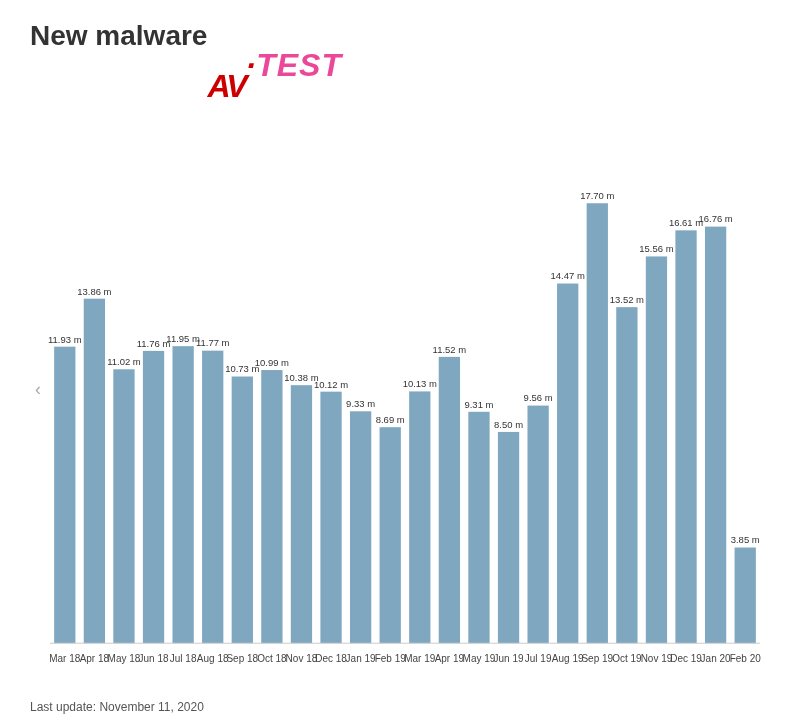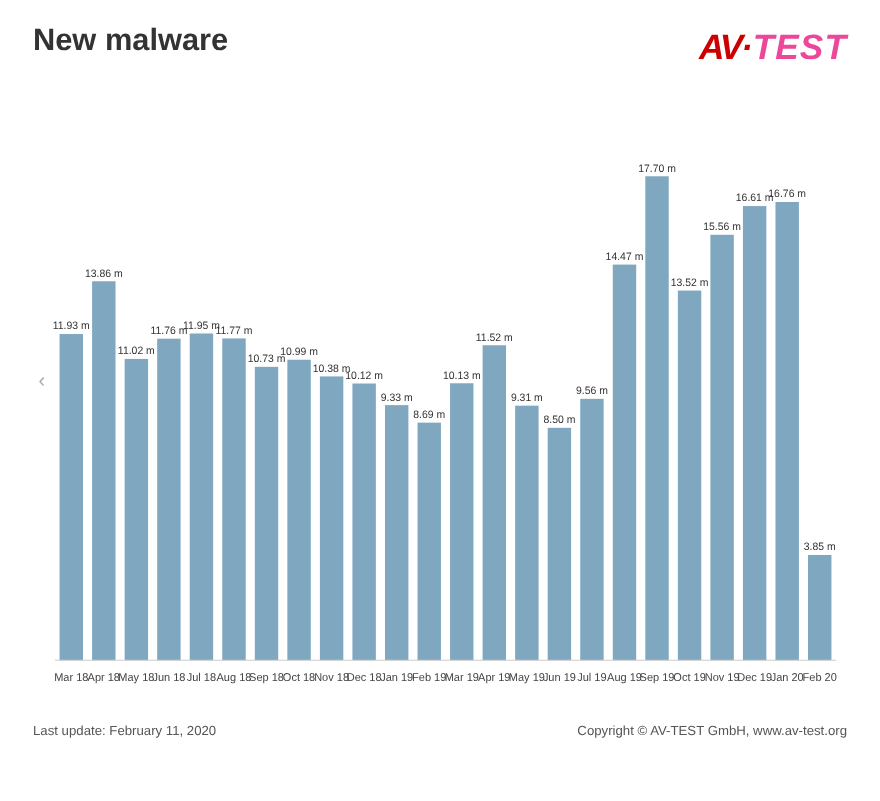--- a/index.html
+++ b/index.html
@@ -11,41 +11,42 @@
       overflow: hidden;
     }
     .container {
       width: 800px;
       height: 728px;
       padding: 20px 30px 30px 30px;
       position: relative;
     }
     .header {
       display: flex;
-      justify-content: space-between;
+      justify-content: flex-start;
       align-items: flex-start;
       margin-bottom: 10px;
     }
     .title {
       font-size: 28px;
       font-weight: bold;
       color: #333333;
     }
     
     .avtest-logo {
       display: flex;
       align-items: center;
       margin-top: 5px;
     }
     .avtest-logo .av {
       font-size: 32px;
       font-weight: 900;
       color: #cc0000;
       letter-spacing: -2px;
       font-style: italic;
+      margin-top: 43px;
     }
     .avtest-logo .slash {
       font-size: 32px;
       font-weight: 900;
       color: #cc0000;
       font-style: italic;
     }
     .avtest-logo .test {
       font-size: 32px;
       font-weight: 900;
@@ -157,16 +158,15 @@
         <text x="685.6249999999999" y="528" text-anchor="middle" font-size="10" fill="#444" font-family="Arial, sans-serif">Jan 20</text>
         <rect x="704.5583333333333" y="417.6" width="21.299999999999997" height="92.4" fill="#7fa8c0"></rect>
         <text x="715.2083333333333" y="413.6" text-anchor="middle" font-size="9.5" fill="#333" font-family="Arial, sans-serif">3.85 m</text>
         <text x="715.2083333333333" y="528" text-anchor="middle" font-size="10" fill="#444" font-family="Arial, sans-serif">Feb 20</text>
         <text x="5" y="270" font-size="18" fill="#aaa" font-family="Arial">‹</text>
         <line x1="20" y1="510" x2="730" y2="510" stroke="#ccc" stroke-width="1"></line>
       </svg>
   </div>
 
   <div class="footer">
-    <span>Last update: February 11, 2020</span>
-    <span>Copyright © AV-TEST GmbH, www.av-test.org</span>
+    <span>Last update: November 11, 2020</span>
   </div>
 </div>
 
 </body></html>

